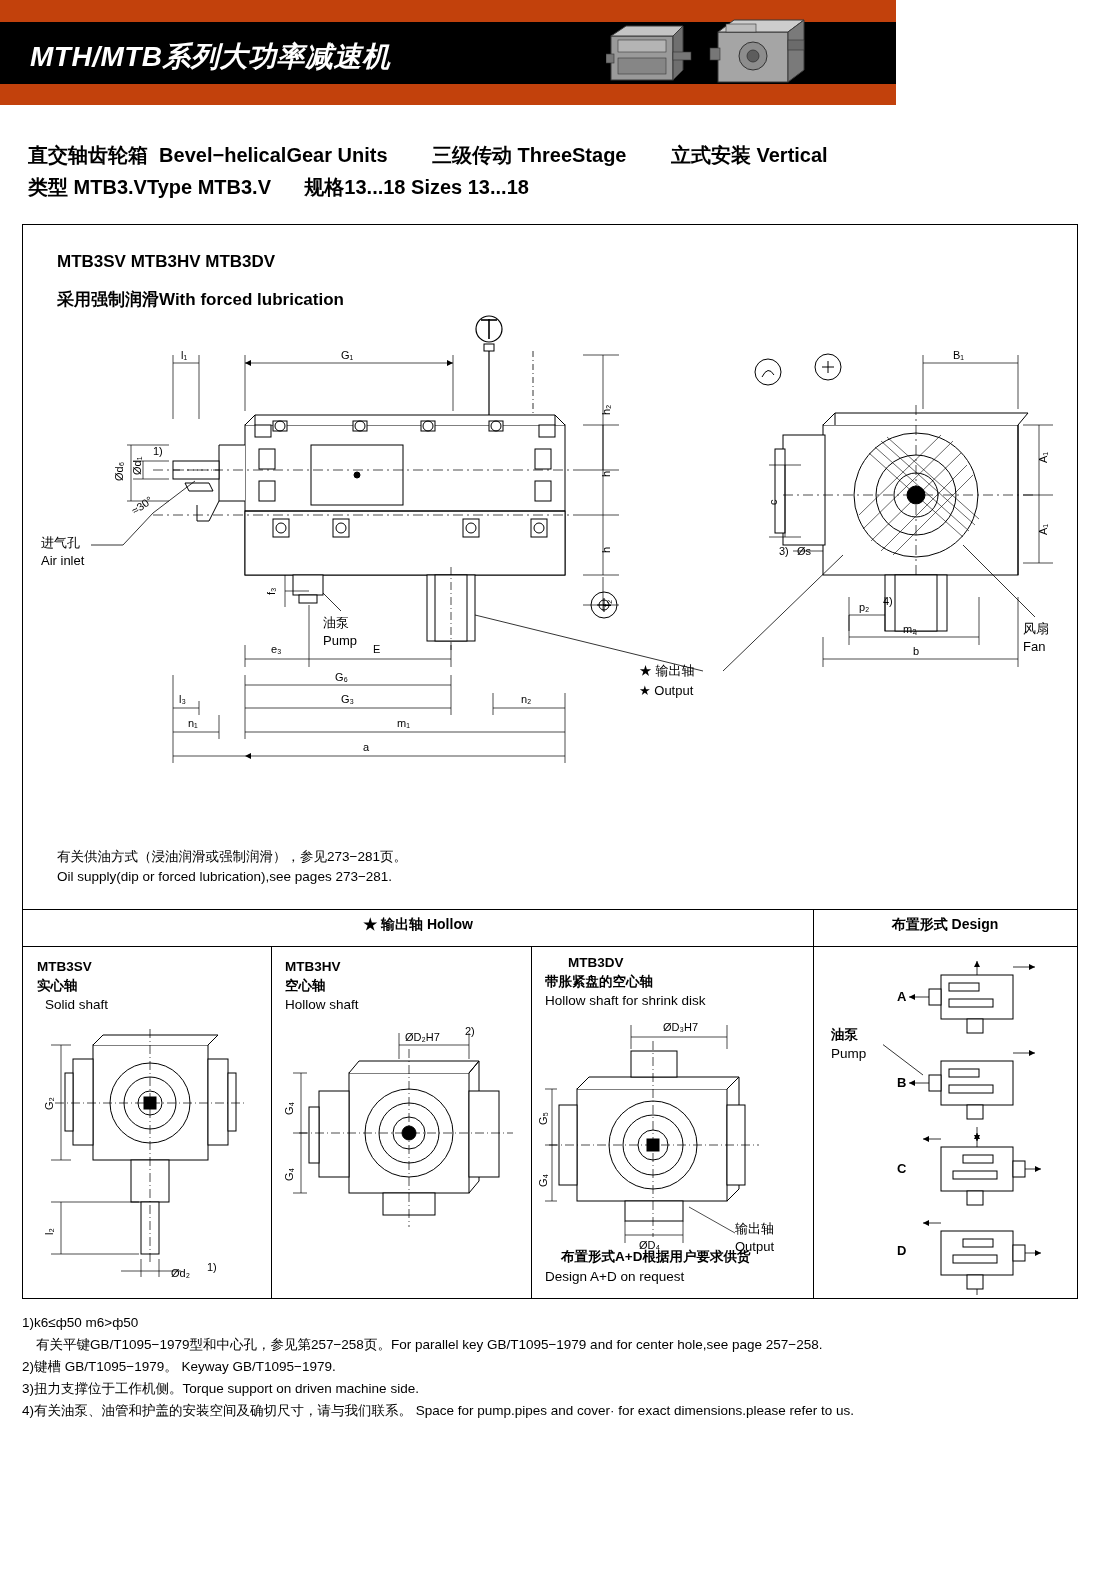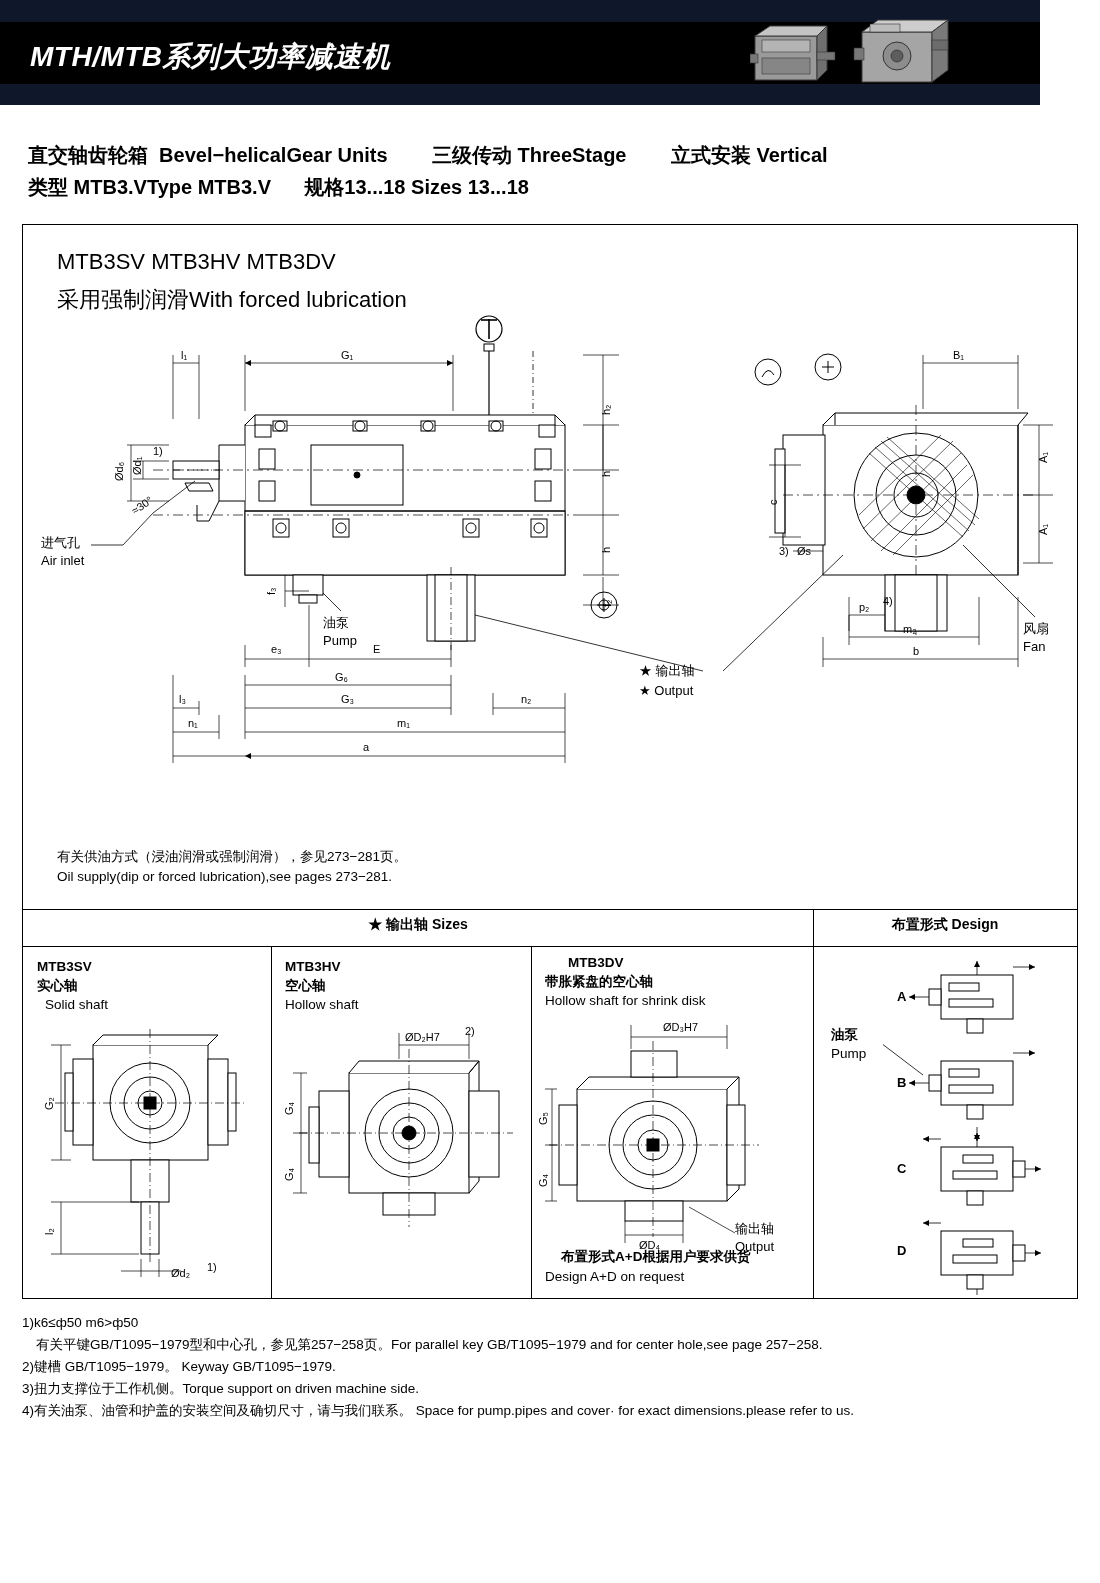--- a/index.html
+++ b/index.html
@@ -9,22 +9,22 @@
     background:#ffffff;
     font-family:"Liberation Sans", sans-serif;
     color:#000;
     position:relative;
     overflow:hidden;
   }
   
   .header {
     position:relative;
     height:105px;
-    width:1040px;
-    background:#0f172a;
+    width:896px;
+    background:#c2410c;
     overflow:hidden;
   }
   .header-bar {
     position:absolute;
     left:0; top:22px;
     width:1100px; height:62px;
     background:#000;
   }
   .header-title {
     position:absolute;
@@ -67,22 +67,22 @@
   }
   
   .main-box {
     position:absolute;
     left:22px; top:224px;
     width:1056px; height:1075px;
     border:1px solid #000;
   }
   .sub-title {
     margin:24px 0 0 34px;
-    font-size:22px;
-    font-weight:normal;
+    font-size:17px;
+    font-weight:bold;
     line-height:26px;
   }
   
   .drawing-area {
     position:absolute;
     left:0; top:90px;
     width:1054px; height:600px;
   }
   .oil-note {
     position:absolute;
@@ -476,21 +476,21 @@
     <div>有关供油方式（浸油润滑或强制润滑），参见273−281页。</div>
     <div>Oil supply(dip or forced lubrication),see pages 273−281.</div>
   </div>
 
   <div class="divider-h"></div>
   <div class="divider-h2"></div>
   <div class="divider-v-right"></div>
   <div class="divider-v-1"></div>
   <div class="divider-v-2"></div>
 
-  <div class="output-head">★  输出轴   Sizes</div>
+  <div class="output-head">★  输出轴   Hollow</div>
   <div class="design-head">布置形式 Design</div>
 
   <div class="col-label" style="left:14px; top:732px;">MTB3SV</div>
   <div class="col-label" style="left:14px; top:751px;">实心轴</div>
   <div class="col-label" style="left:14px; top:770px; font-weight:normal;margin-left:8px;">Solid shaft</div>
 
   <div style="position:absolute; left:8px; top:790px;">
     <svg width="240" height="280" viewBox="0 0 240 280">
       <g stroke="#000" fill="#fff" stroke-width="1">
         <rect x="62" y="30" width="115" height="115"></rect>

